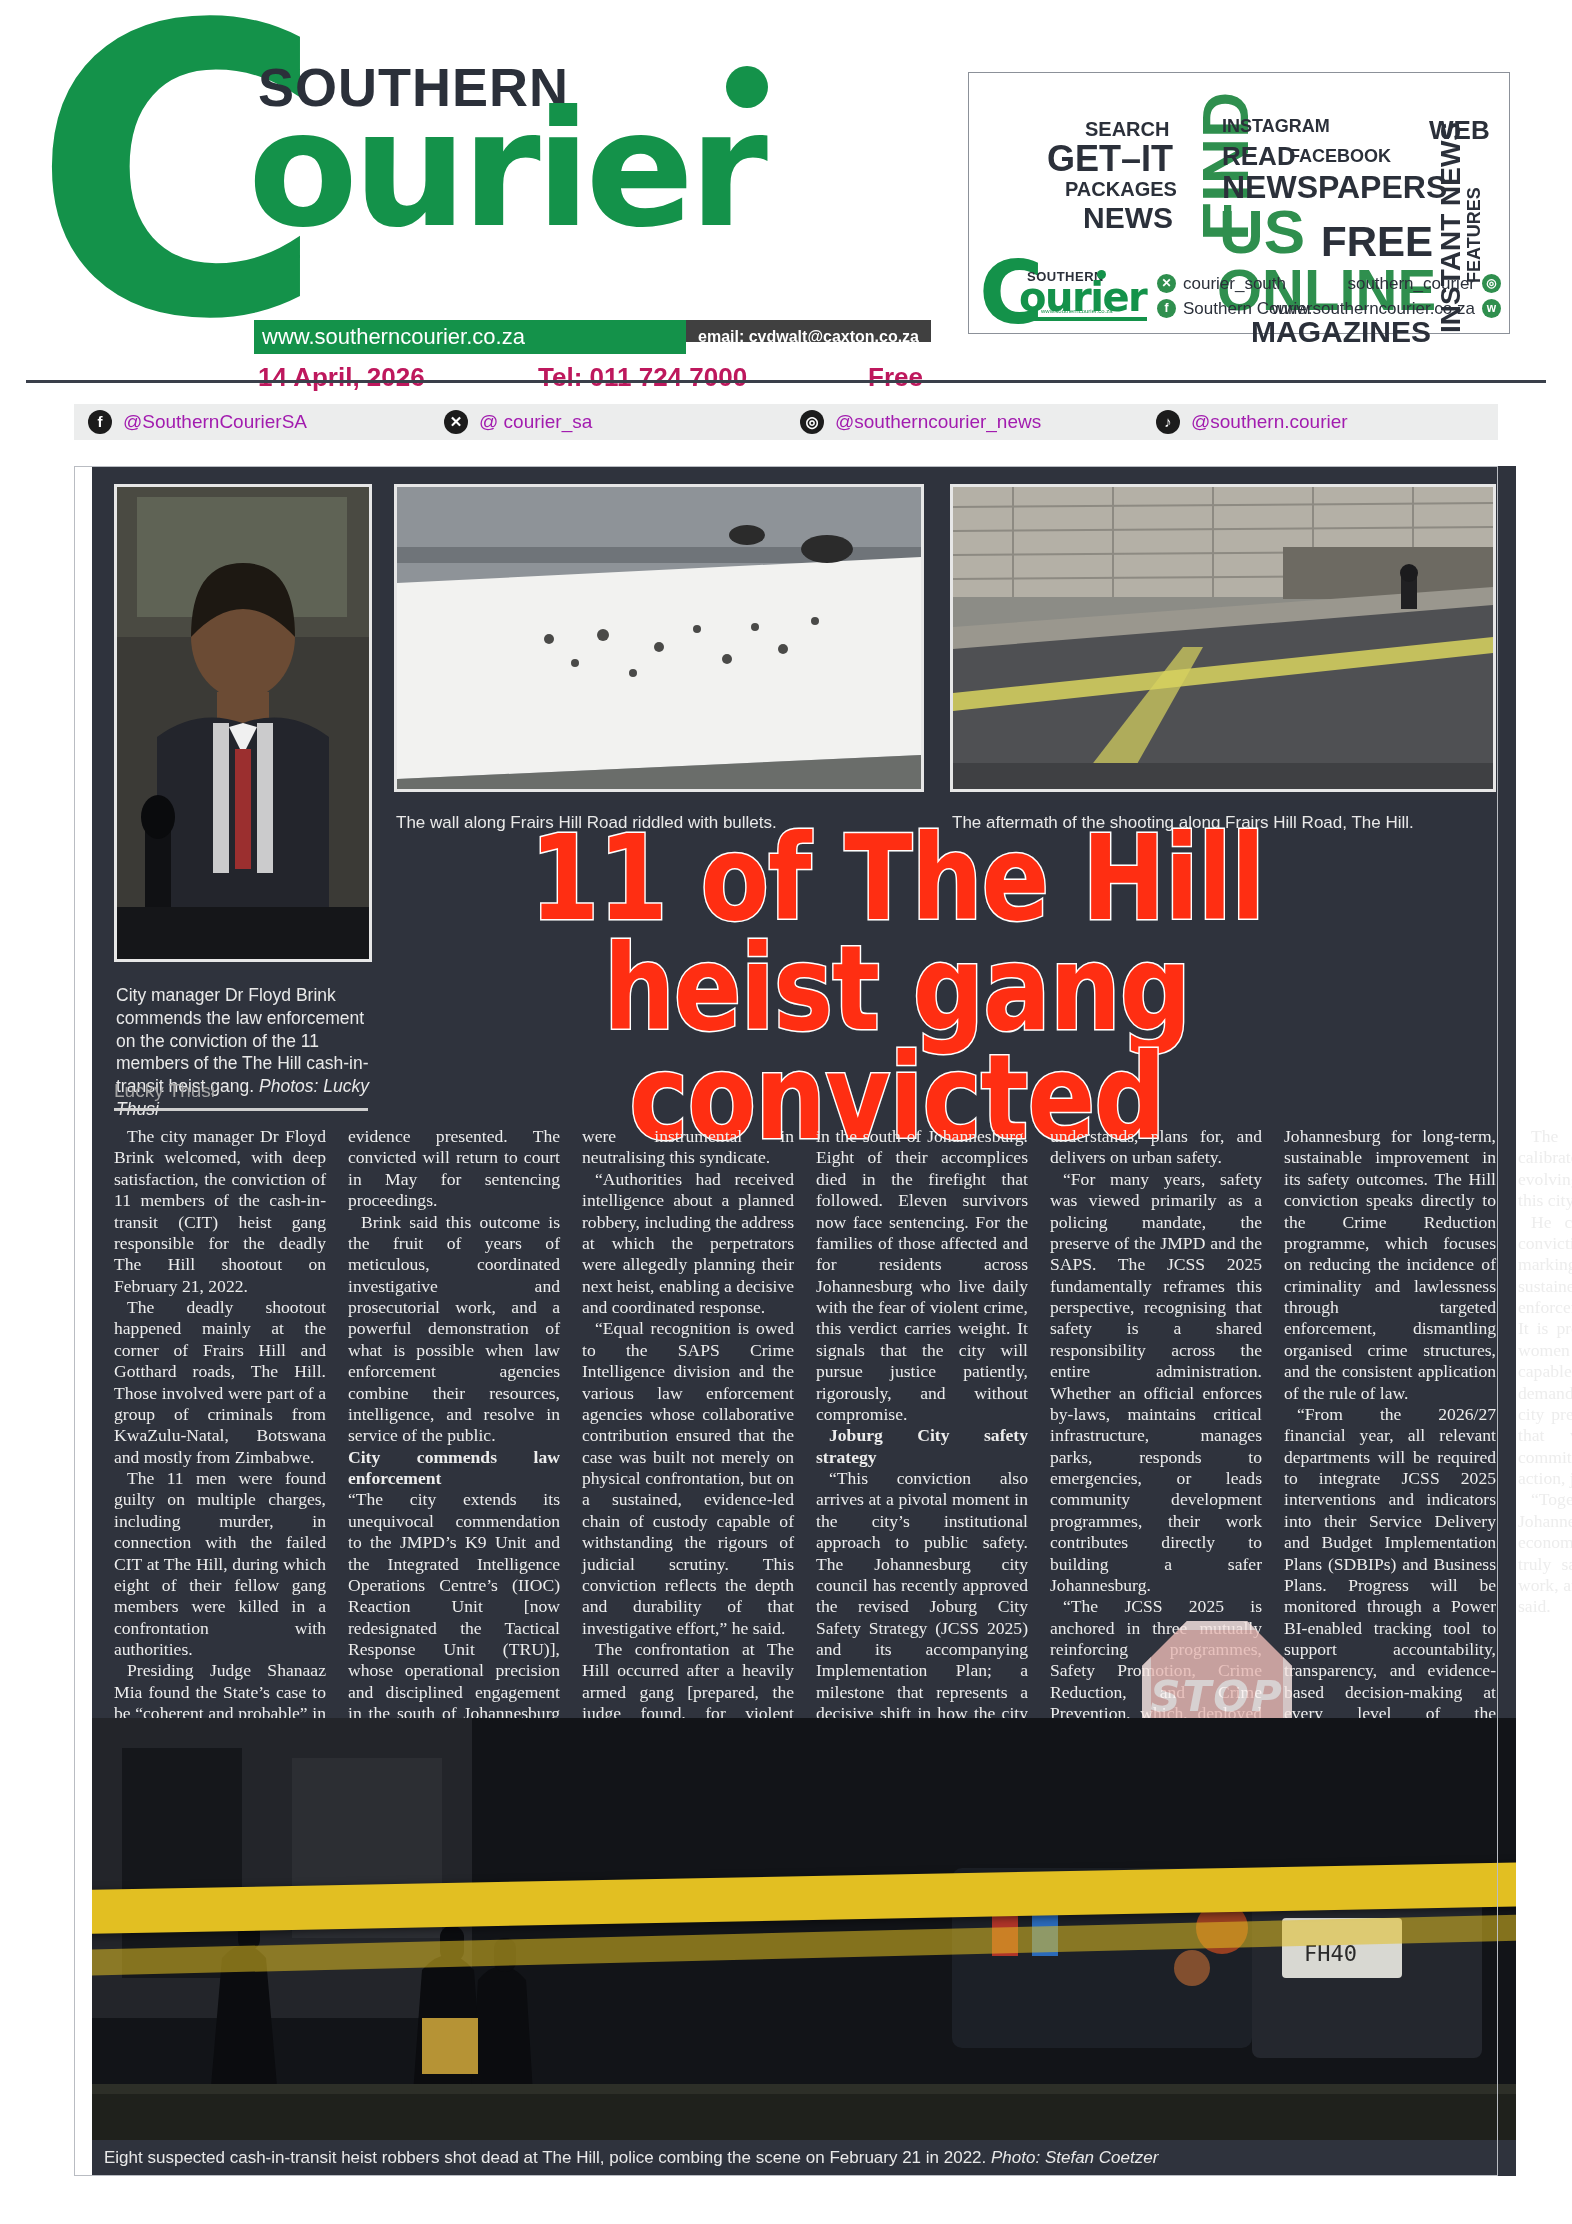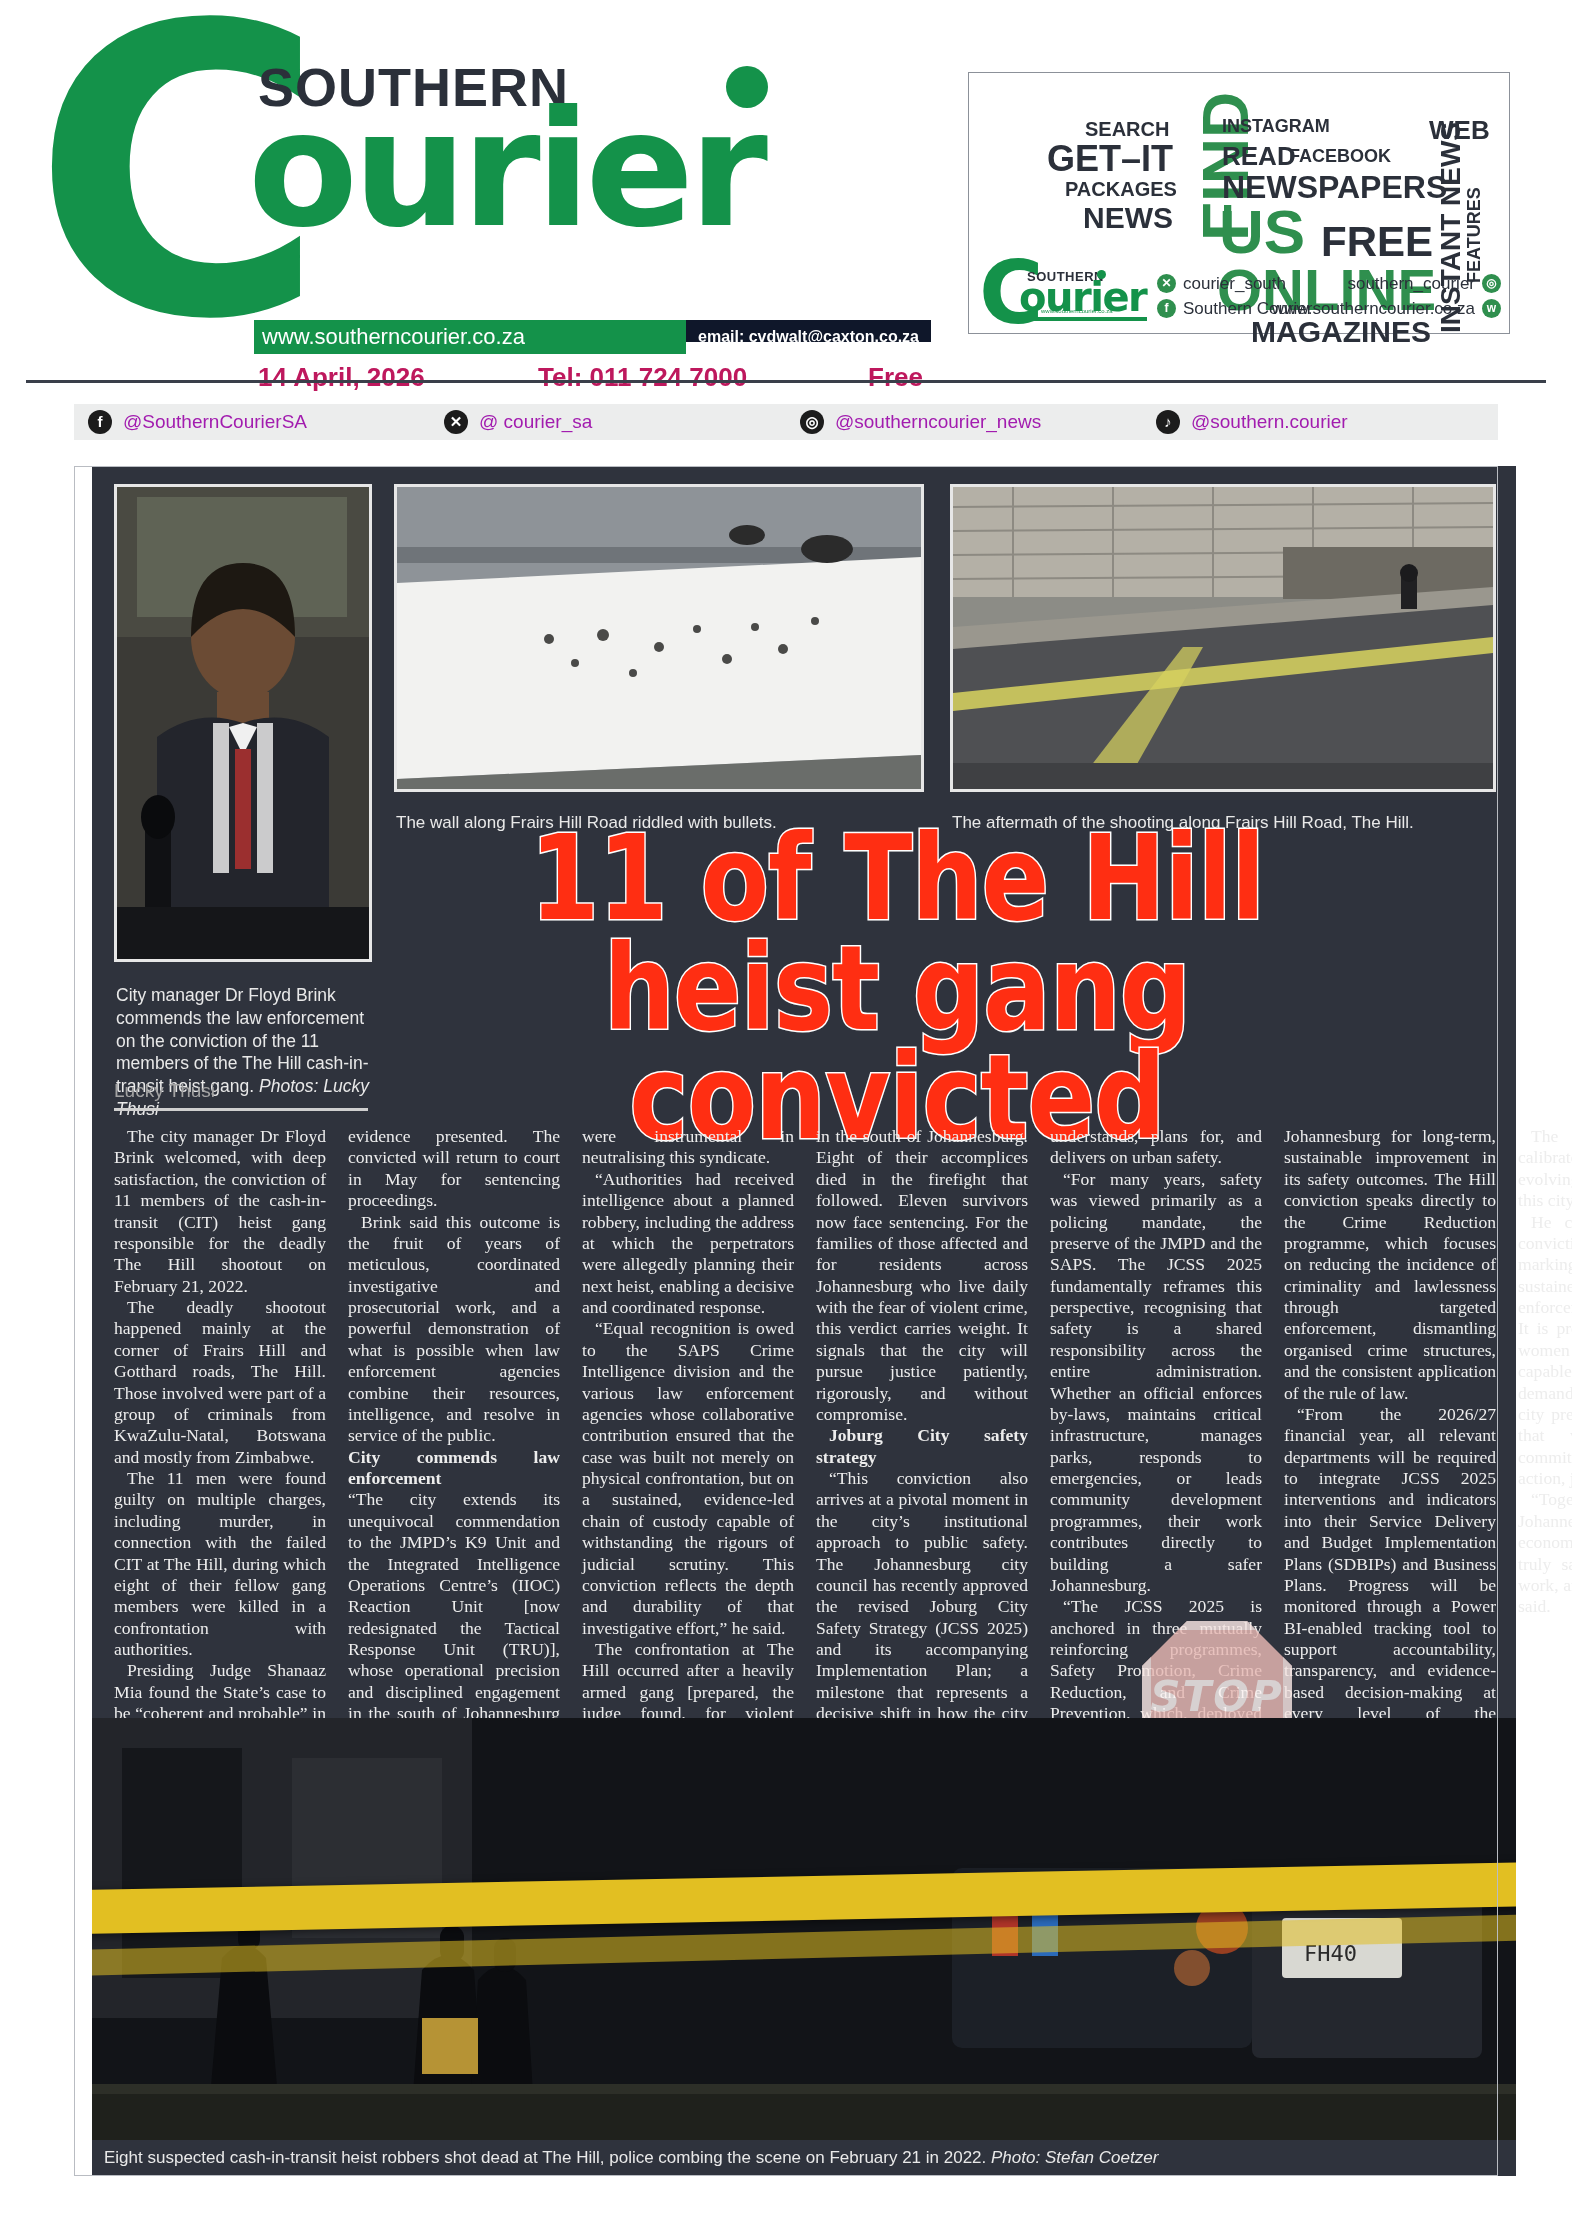--- a/index.html
+++ b/index.html
@@ -38,21 +38,21 @@
   }
 
   .url-bar {
     position: absolute; left: 228px; top: 302px;
     width: 432px; height: 34px; background: #14924a;
     color: #fff; font-size: 22px; line-height: 34px; padding-left: 8px;
     white-space: nowrap;
   }
   .email-chip {
     position: absolute; left: 660px; top: 302px;
-    height: 22px; background: #0f172a; color: #fff;
+    height: 22px; background: #404040; color: #fff;
     font-size: 16px; font-weight: bold; line-height: 34px;
     padding: 0 12px; white-space: nowrap;
   }
   .infoline {
     position: absolute; left: 232px; top: 344px;
     width: 760px; display: flex; align-items: baseline;
     font-weight: bold; color: #be185d;
   }
   .infoline .date { font-size: 26px; width: 280px; }
   .infoline .tel  { font-size: 26px; width: 330px; }

